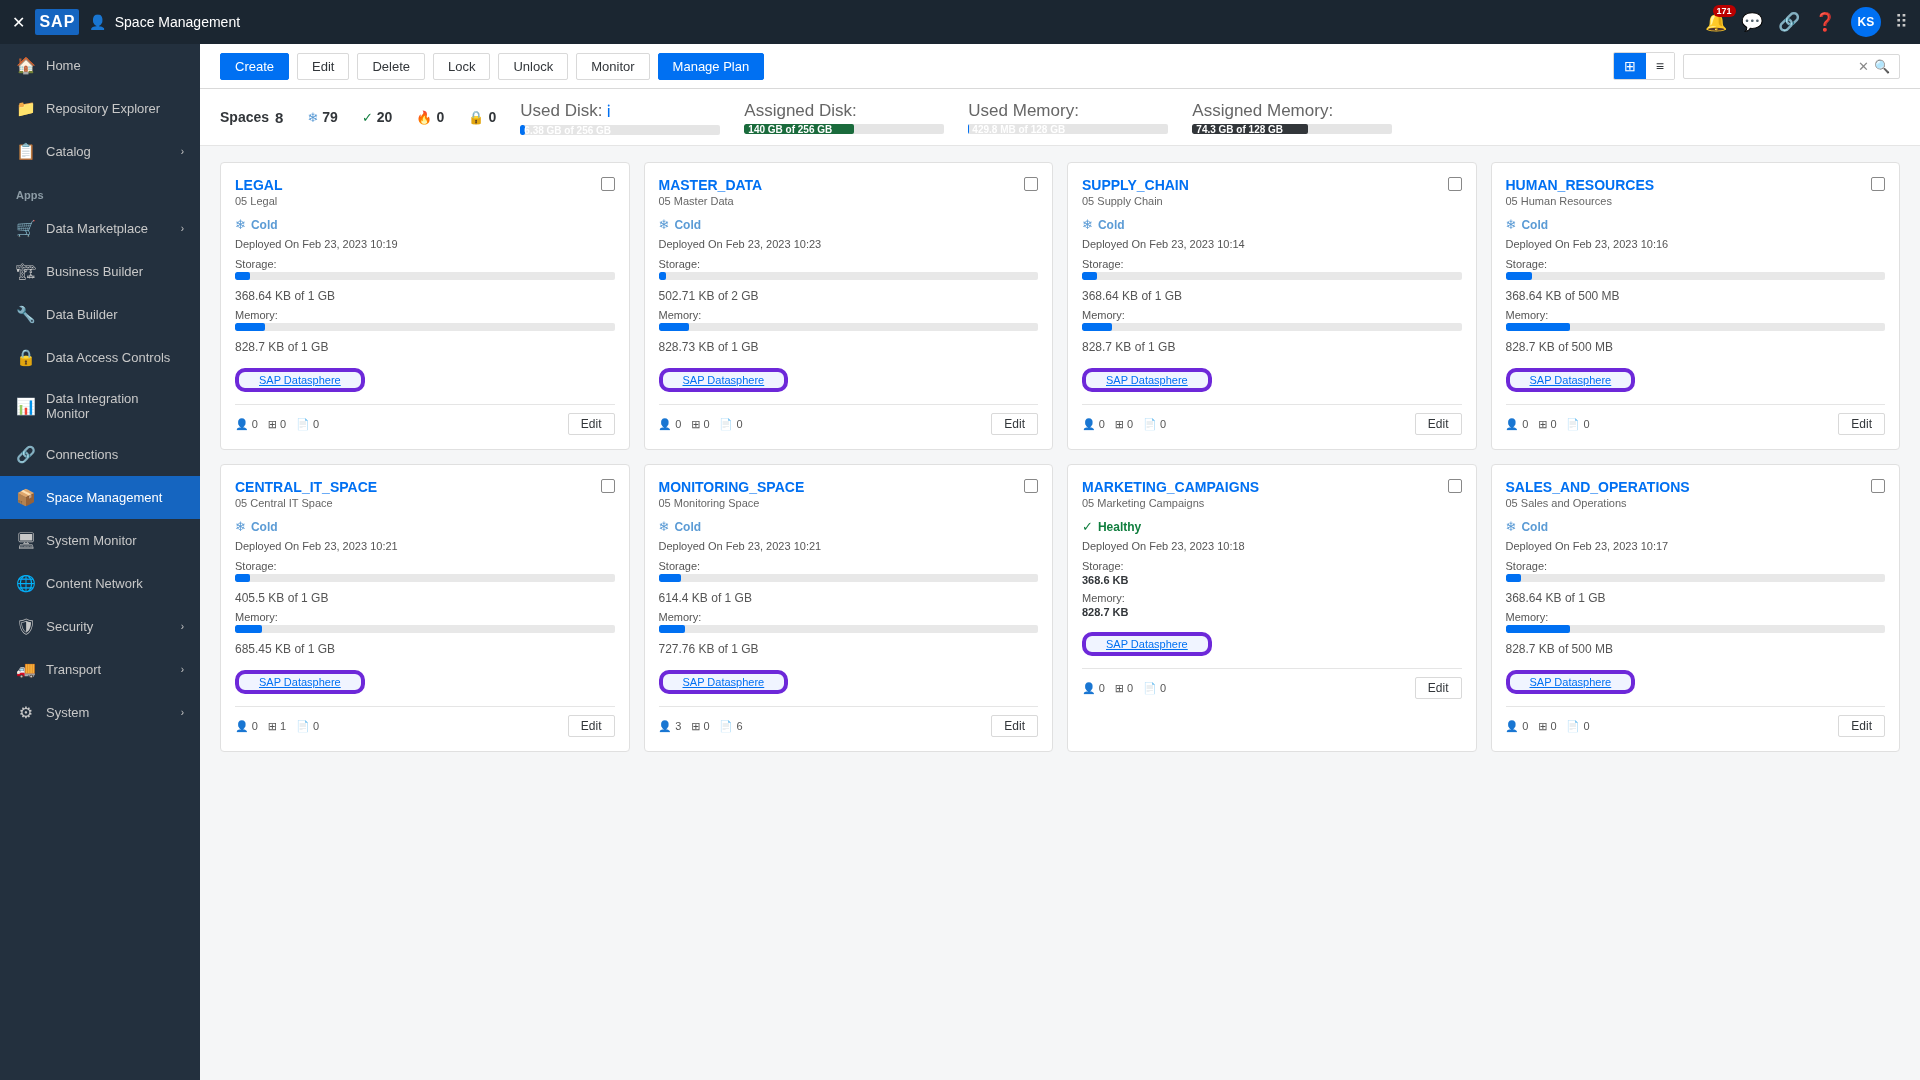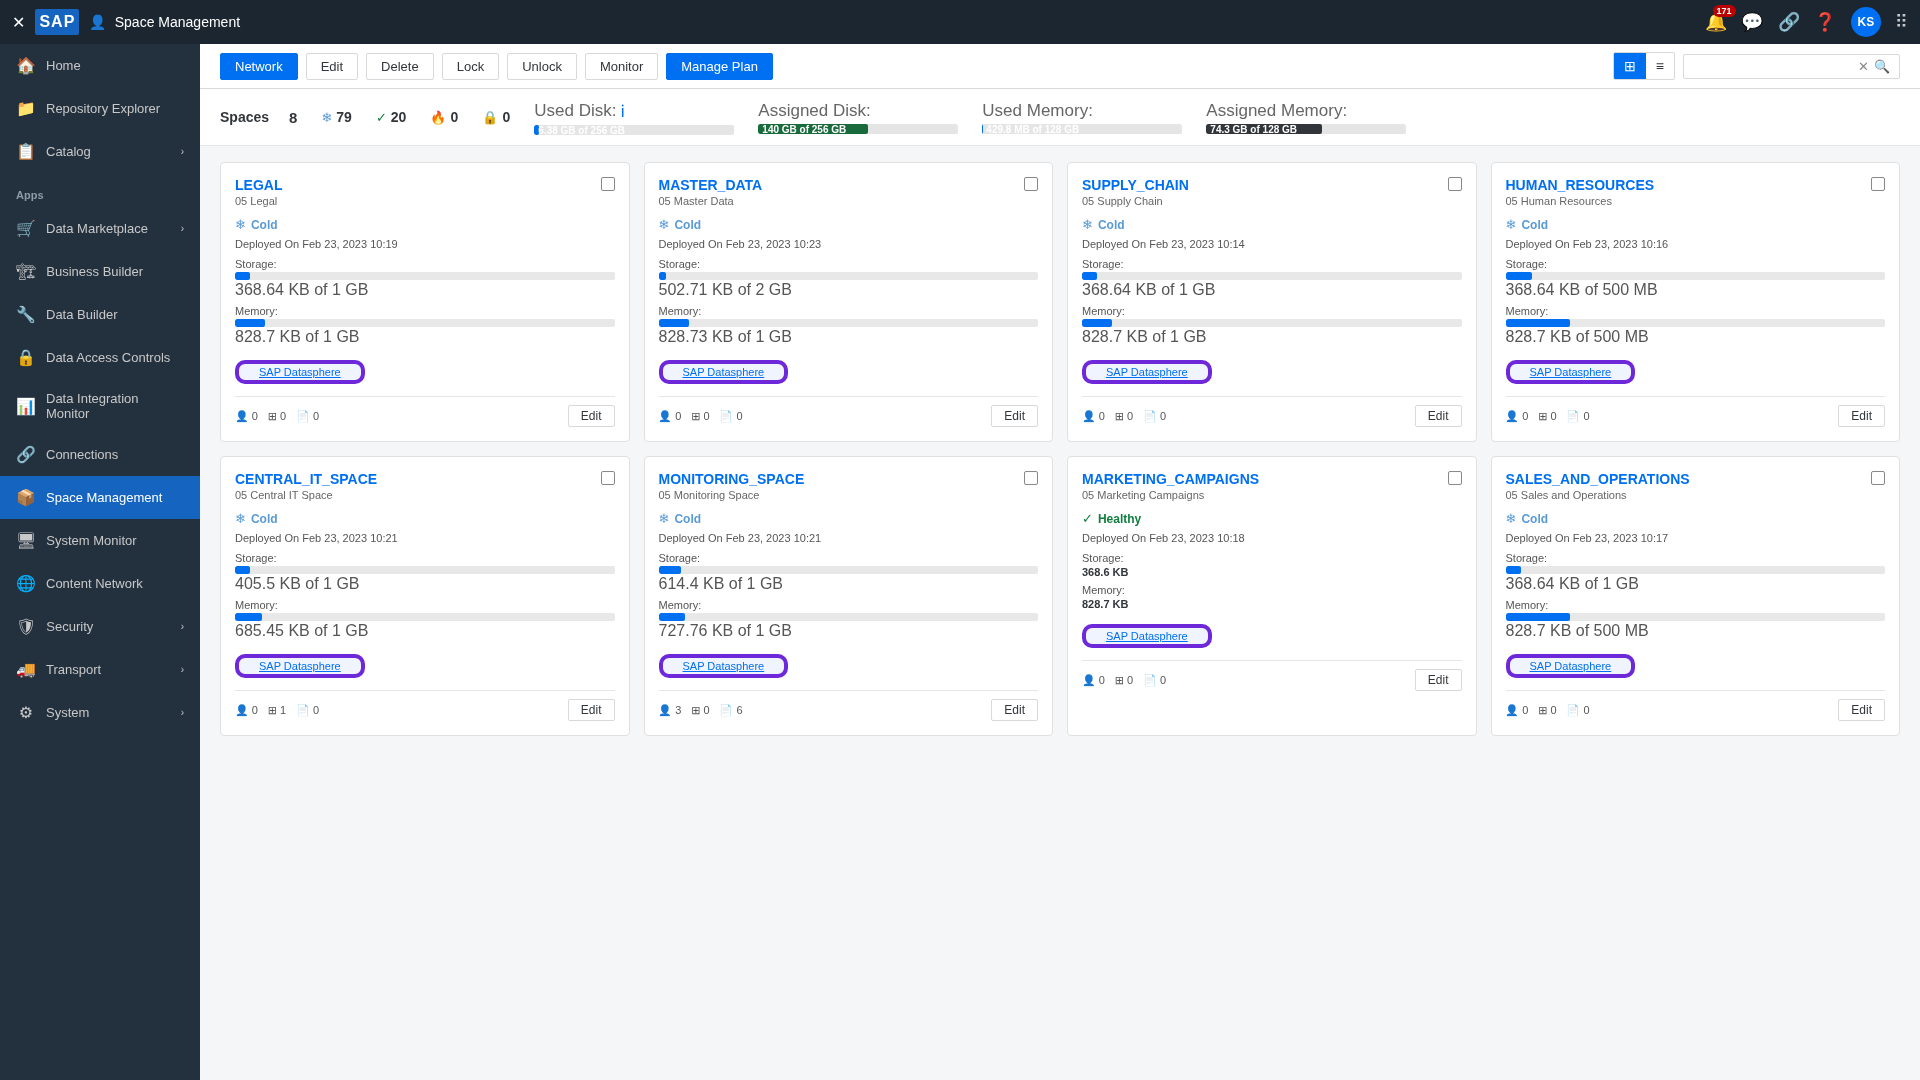--- a/index.html
+++ b/index.html
@@ -123,21 +123,21 @@
 
     
     .stats-bar {
       background: #fff;
       padding: 10px 20px;
       display: flex;
       align-items: center;
       gap: 24px;
       border-bottom: 1px solid #e5e5e5;
     }
-    .spaces-count { font-size: 14px; font-weight: 600; display: flex; align-items: center; gap: 20px; }
+    .spaces-count { font-size: 14px; font-weight: 600; display: flex; align-items: center; gap: 6px; }
     .spaces-count .count-val { font-size: 15px; font-weight: bold; }
     .stat-badge { display: flex; align-items: center; gap: 4px; font-size: 13px; }
     .stat-badge .badge-num { font-weight: bold; font-size: 14px; }
     .stat-badge .flame { color: #e8a000; }
     .stat-badge .check { color: #107e3e; }
     .stat-badge .snowflake { color: #5b9bd5; }
     .stat-badge .lock-red { color: #bb0000; }
 
     .stat-meter { display: flex; flex-direction: column; gap: 3px; min-width: 200px; }
     .stat-meter-label { font-size: 17px; color: #666; display: flex; align-items: center; gap: 4px; }
@@ -171,21 +171,21 @@
     .status-healthy { color: #107e3e; font-size: 12px; font-weight: 600; }
     .status-icon-cold { color: #5b9bd5; font-size: 13px; }
     .status-icon-healthy { color: #107e3e; font-size: 13px; }
 
     .card-deployed { font-size: 11px; color: #555; margin-bottom: 8px; }
 
     .card-metric { margin-bottom: 6px; }
     .card-metric-label { font-size: 11px; color: #555; margin-bottom: 2px; }
     .card-metric-bar { height: 8px; background: #e8e8e8; border-radius: 2px; position: relative; overflow: hidden; }
     .card-metric-bar .fill { height: 100%; border-radius: 2px; background: #0070f2; }
-    .card-metric-value { font-size: 16px; color: #555; margin-top: 1px; }
+    .card-metric-value { font-size: 12px; color: #555; margin-top: 9px; }
 
     .card-metric-text { font-size: 11px; color: #32363a; font-weight: 600; margin-top: 2px; }
 
     .card-tag {
       display: inline-block;
       background: #f0f4ff;
       border: 4px solid #6d28d9;
       border-radius: 10px;
       padding: 2px 20px;
       font-size: 11px;
@@ -305,21 +305,21 @@
   <div class="sidebar-item">
     <span class="item-icon">⚙</span>
     <span>System</span>
     <span class="item-arrow">›</span>
   </div>
 </div>
 
 <div class="main">
 
   <div class="toolbar">
-    <button class="toolbar-btn primary">Network</button>
+    <button class="toolbar-btn primary">Create</button>
     <button class="toolbar-btn">Edit</button>
     <button class="toolbar-btn">Delete</button>
     <button class="toolbar-btn">Lock</button>
     <button class="toolbar-btn">Unlock</button>
     <button class="toolbar-btn">Monitor</button>
     <button class="toolbar-btn primary">Manage Plan</button>
     <div class="toolbar-separator"></div>
     <div class="view-toggle">
       <button class="view-toggle-btn active">⊞</button>
       <button class="view-toggle-btn">≡</button>

